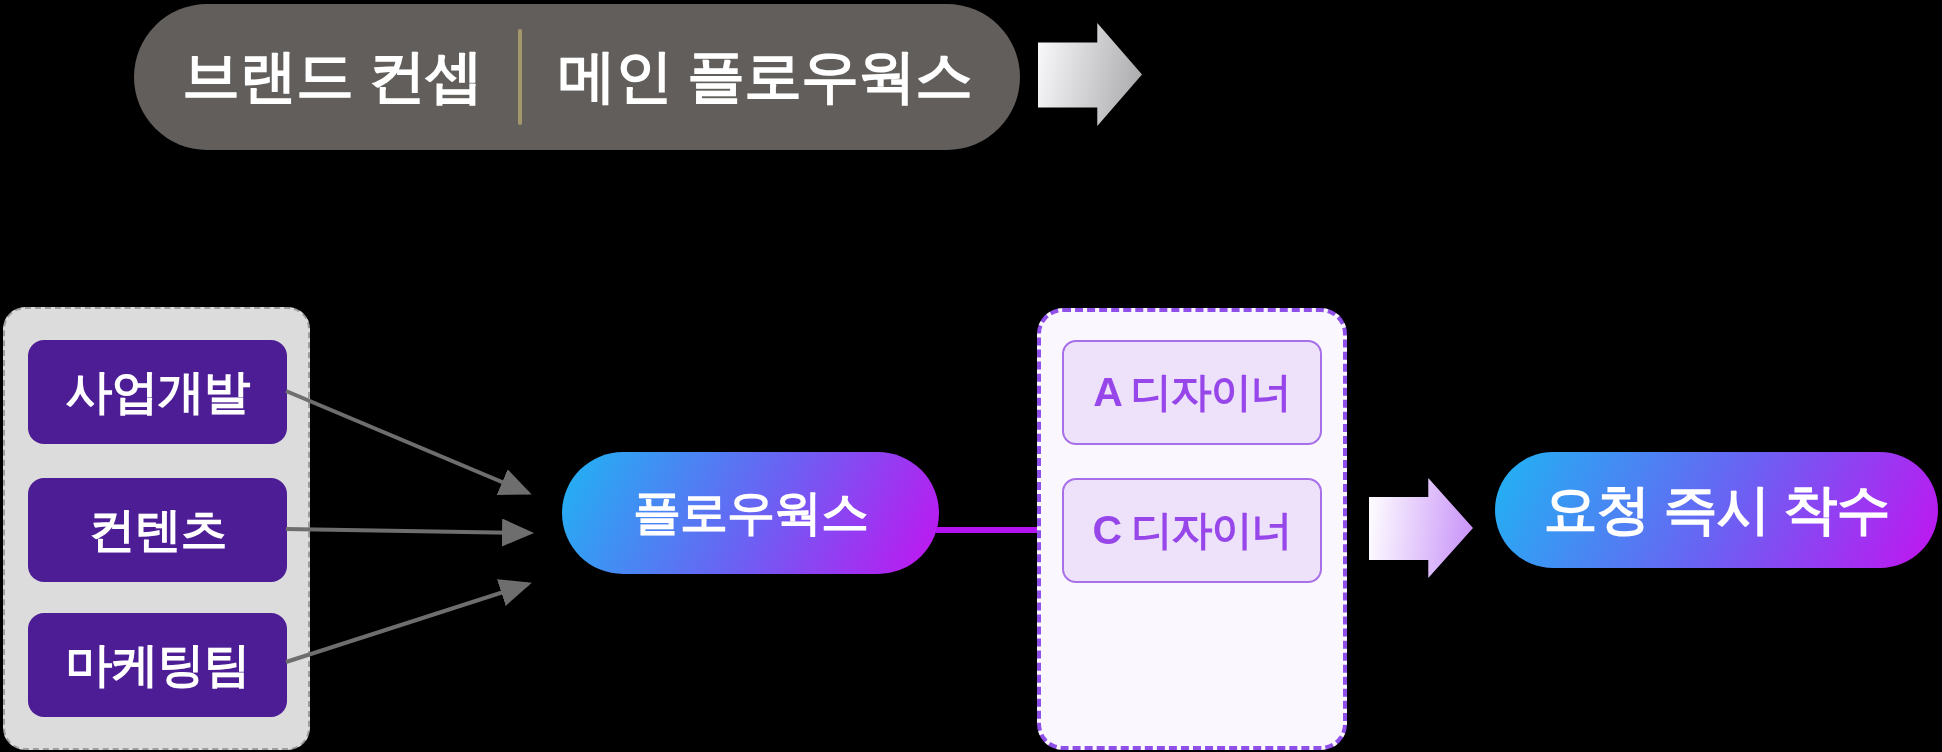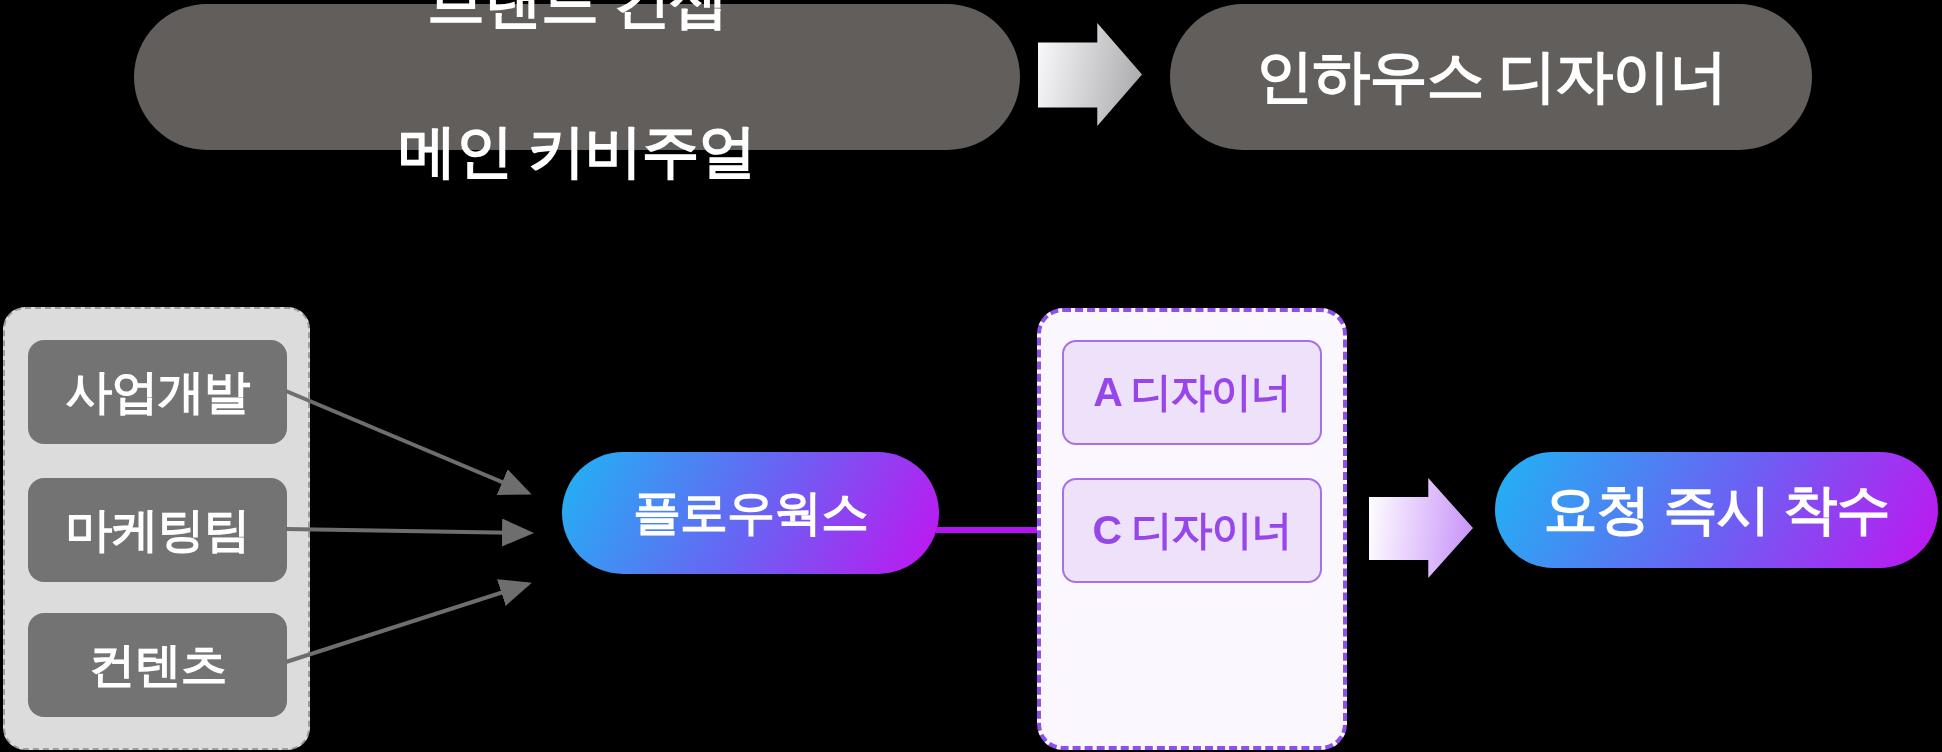--- a/index.html
+++ b/index.html
@@ -10,21 +10,21 @@
     overflow:hidden;
     font-family:"Liberation Sans","DejaVu Sans",sans-serif;
   }
   
   .pill{
     position:absolute;
     display:flex;align-items:center;justify-content:center;
     color:#fff;font-weight:800;letter-spacing:-1px;
     white-space:nowrap;
   }
-  .gray-pill{background:#615E5B;flex-direction:column;}
+  .gray-pill{background:#615E5B;}
   .grad-pill{background:linear-gradient(118deg,#1FB4F3 0%,#6A62F3 52%,#C214F0 100%);}
   #pill-brand{left:134px;top:4px;width:886px;height:146px;border-radius:73px;font-size:58px;gap:36px;}
   #pill-inhouse{left:1170px;top:4px;width:642px;height:146px;border-radius:73px;font-size:58px;}
   #pill-flowworks{left:562px;top:452px;width:377px;height:122px;border-radius:75px;font-size:48px;}
   #pill-start{left:1495px;top:452px;width:443px;height:116px;border-radius:76px;font-size:54px;}
   .v-divider{width:4px;height:96px;background:#A3986C;border-radius:2px;}
   
   .block-arrow{
     position:absolute;
     clip-path:polygon(0 19%,57% 19%,57% 0,100% 50%,57% 100%,57% 82%,0 82%);
@@ -34,21 +34,21 @@
   #arrow-bottom{left:1369px;top:478px;width:104px;height:100px;
     background:linear-gradient(95deg,#FFFFFF 0%,#C68FF8 100%);}
   
   .team-panel{
     position:absolute;left:3px;top:307px;width:307px;height:443px;
     box-sizing:border-box;
     background:#DCDCDC;border:2px dashed #9E9E9E;border-radius:22px;
   }
   .team-box{
     position:absolute;left:23px;width:259px;height:104px;
-    background:#737373;border-radius:16px;
+    background:#4c1d95;border-radius:16px;
     display:flex;align-items:center;justify-content:center;
     color:#fff;font-weight:800;font-size:47px;letter-spacing:-1px;white-space:nowrap;
   }
   .team-box:nth-of-type(1){top:31px;}
   .team-box:nth-of-type(2){top:169px;}
   .team-box:nth-of-type(3){top:304px;}
   
   .designer-panel{
     position:absolute;left:1037px;top:308px;width:310px;height:442px;
     box-sizing:border-box;
@@ -69,38 +69,35 @@
   .connector-line{position:absolute;left:936px;top:527px;width:104px;height:6px;background:#B414F2;}
 </style>
 </head>
 <body>
 
 <div class="canvas">
 
   <div class="pill gray-pill" id="pill-brand">
     <span>브랜드 컨셉</span>
     <span class="v-divider"></span>
-    <span>메인 키비주얼</span>
+    <span>메인 플로우웍스</span>
   </div>
 
   <div class="block-arrow" id="arrow-top"></div>
 
-  <div class="pill gray-pill" id="pill-inhouse">
-    <span>인하우스 디자이너</span>
-  </div>
 
   <div class="team-panel">
     <div class="team-box">
       <span>사업개발</span>
     </div>
     <div class="team-box">
-      <span>마케팅팀</span>
+      <span>컨텐츠</span>
     </div>
     <div class="team-box">
-      <span>컨텐츠</span>
+      <span>마케팅팀</span>
     </div>
   </div>
 
   <svg class="overlay-svg" viewBox="0 0 1942 752">
     <defs>
       <marker id="ah" markerWidth="9" markerHeight="8" refX="7" refY="3.5" orient="auto" markerUnits="strokeWidth">
         <path d="M0,0 L8,3.5 L0,7 Z" fill="#6E6E6E"></path>
       </marker>
     </defs>
     <line x1="286" y1="391" x2="528" y2="493" stroke="#6E6E6E" stroke-width="4" marker-end="url(#ah)"></line>

